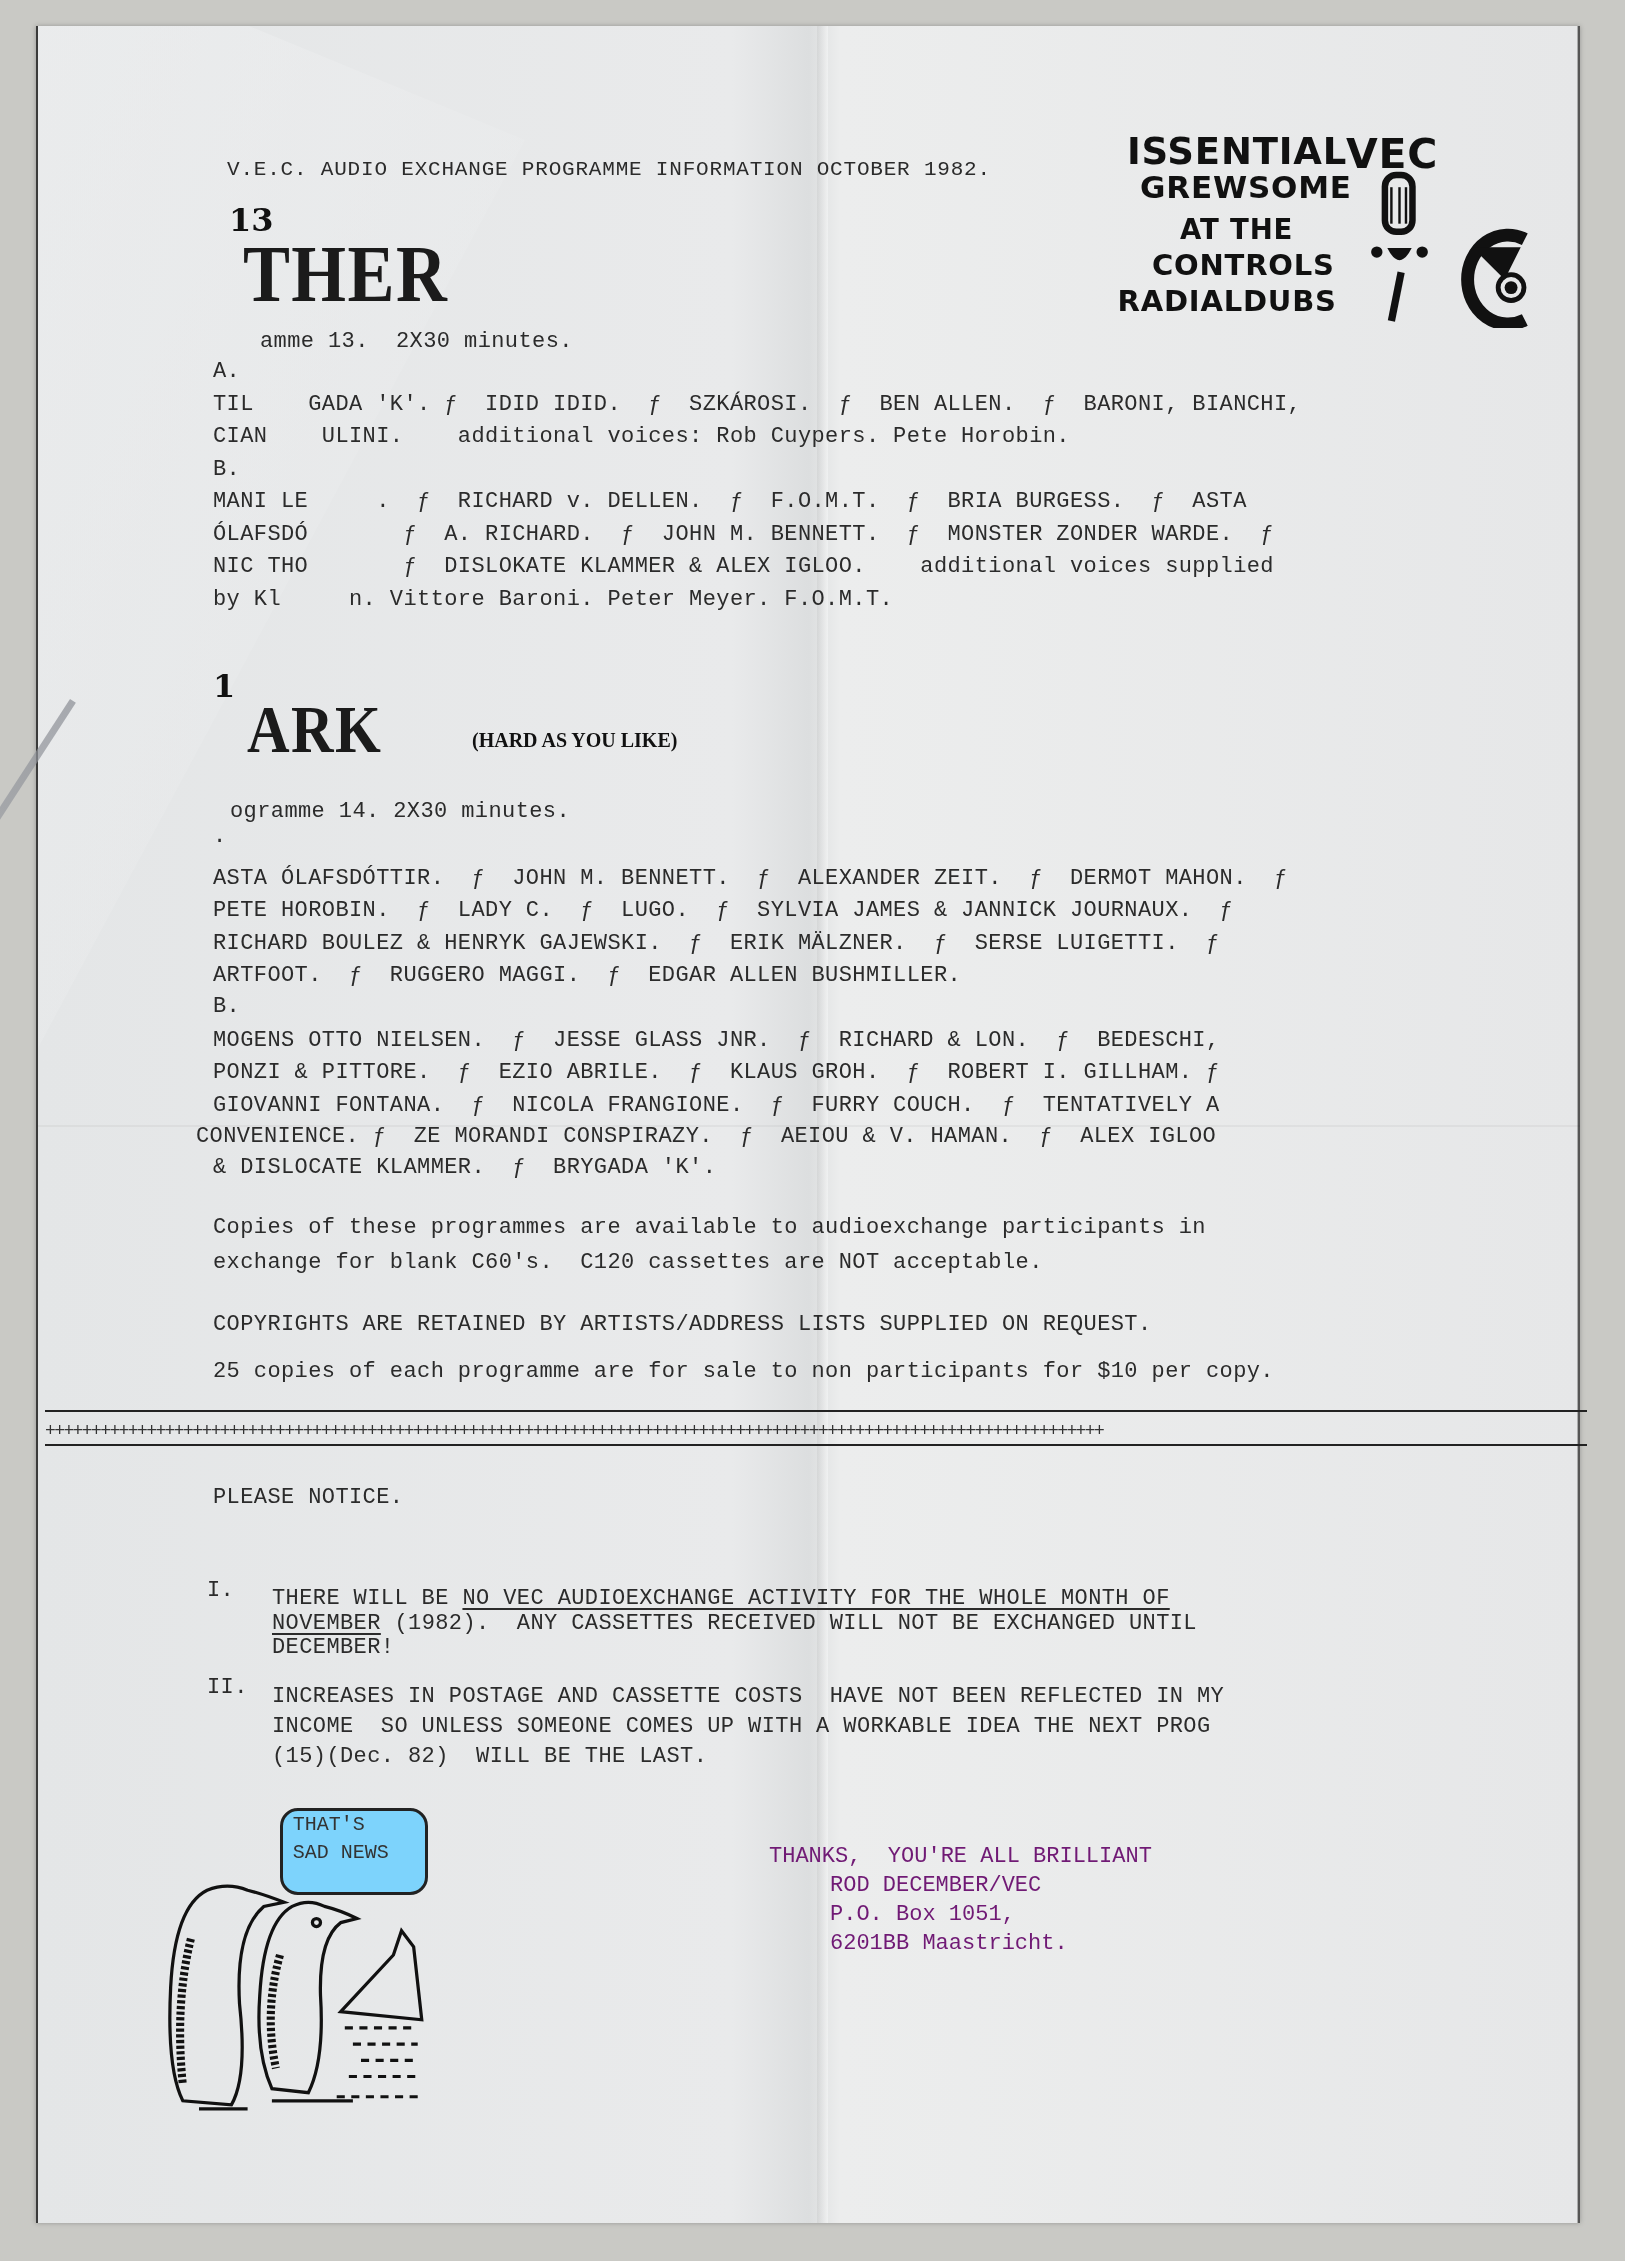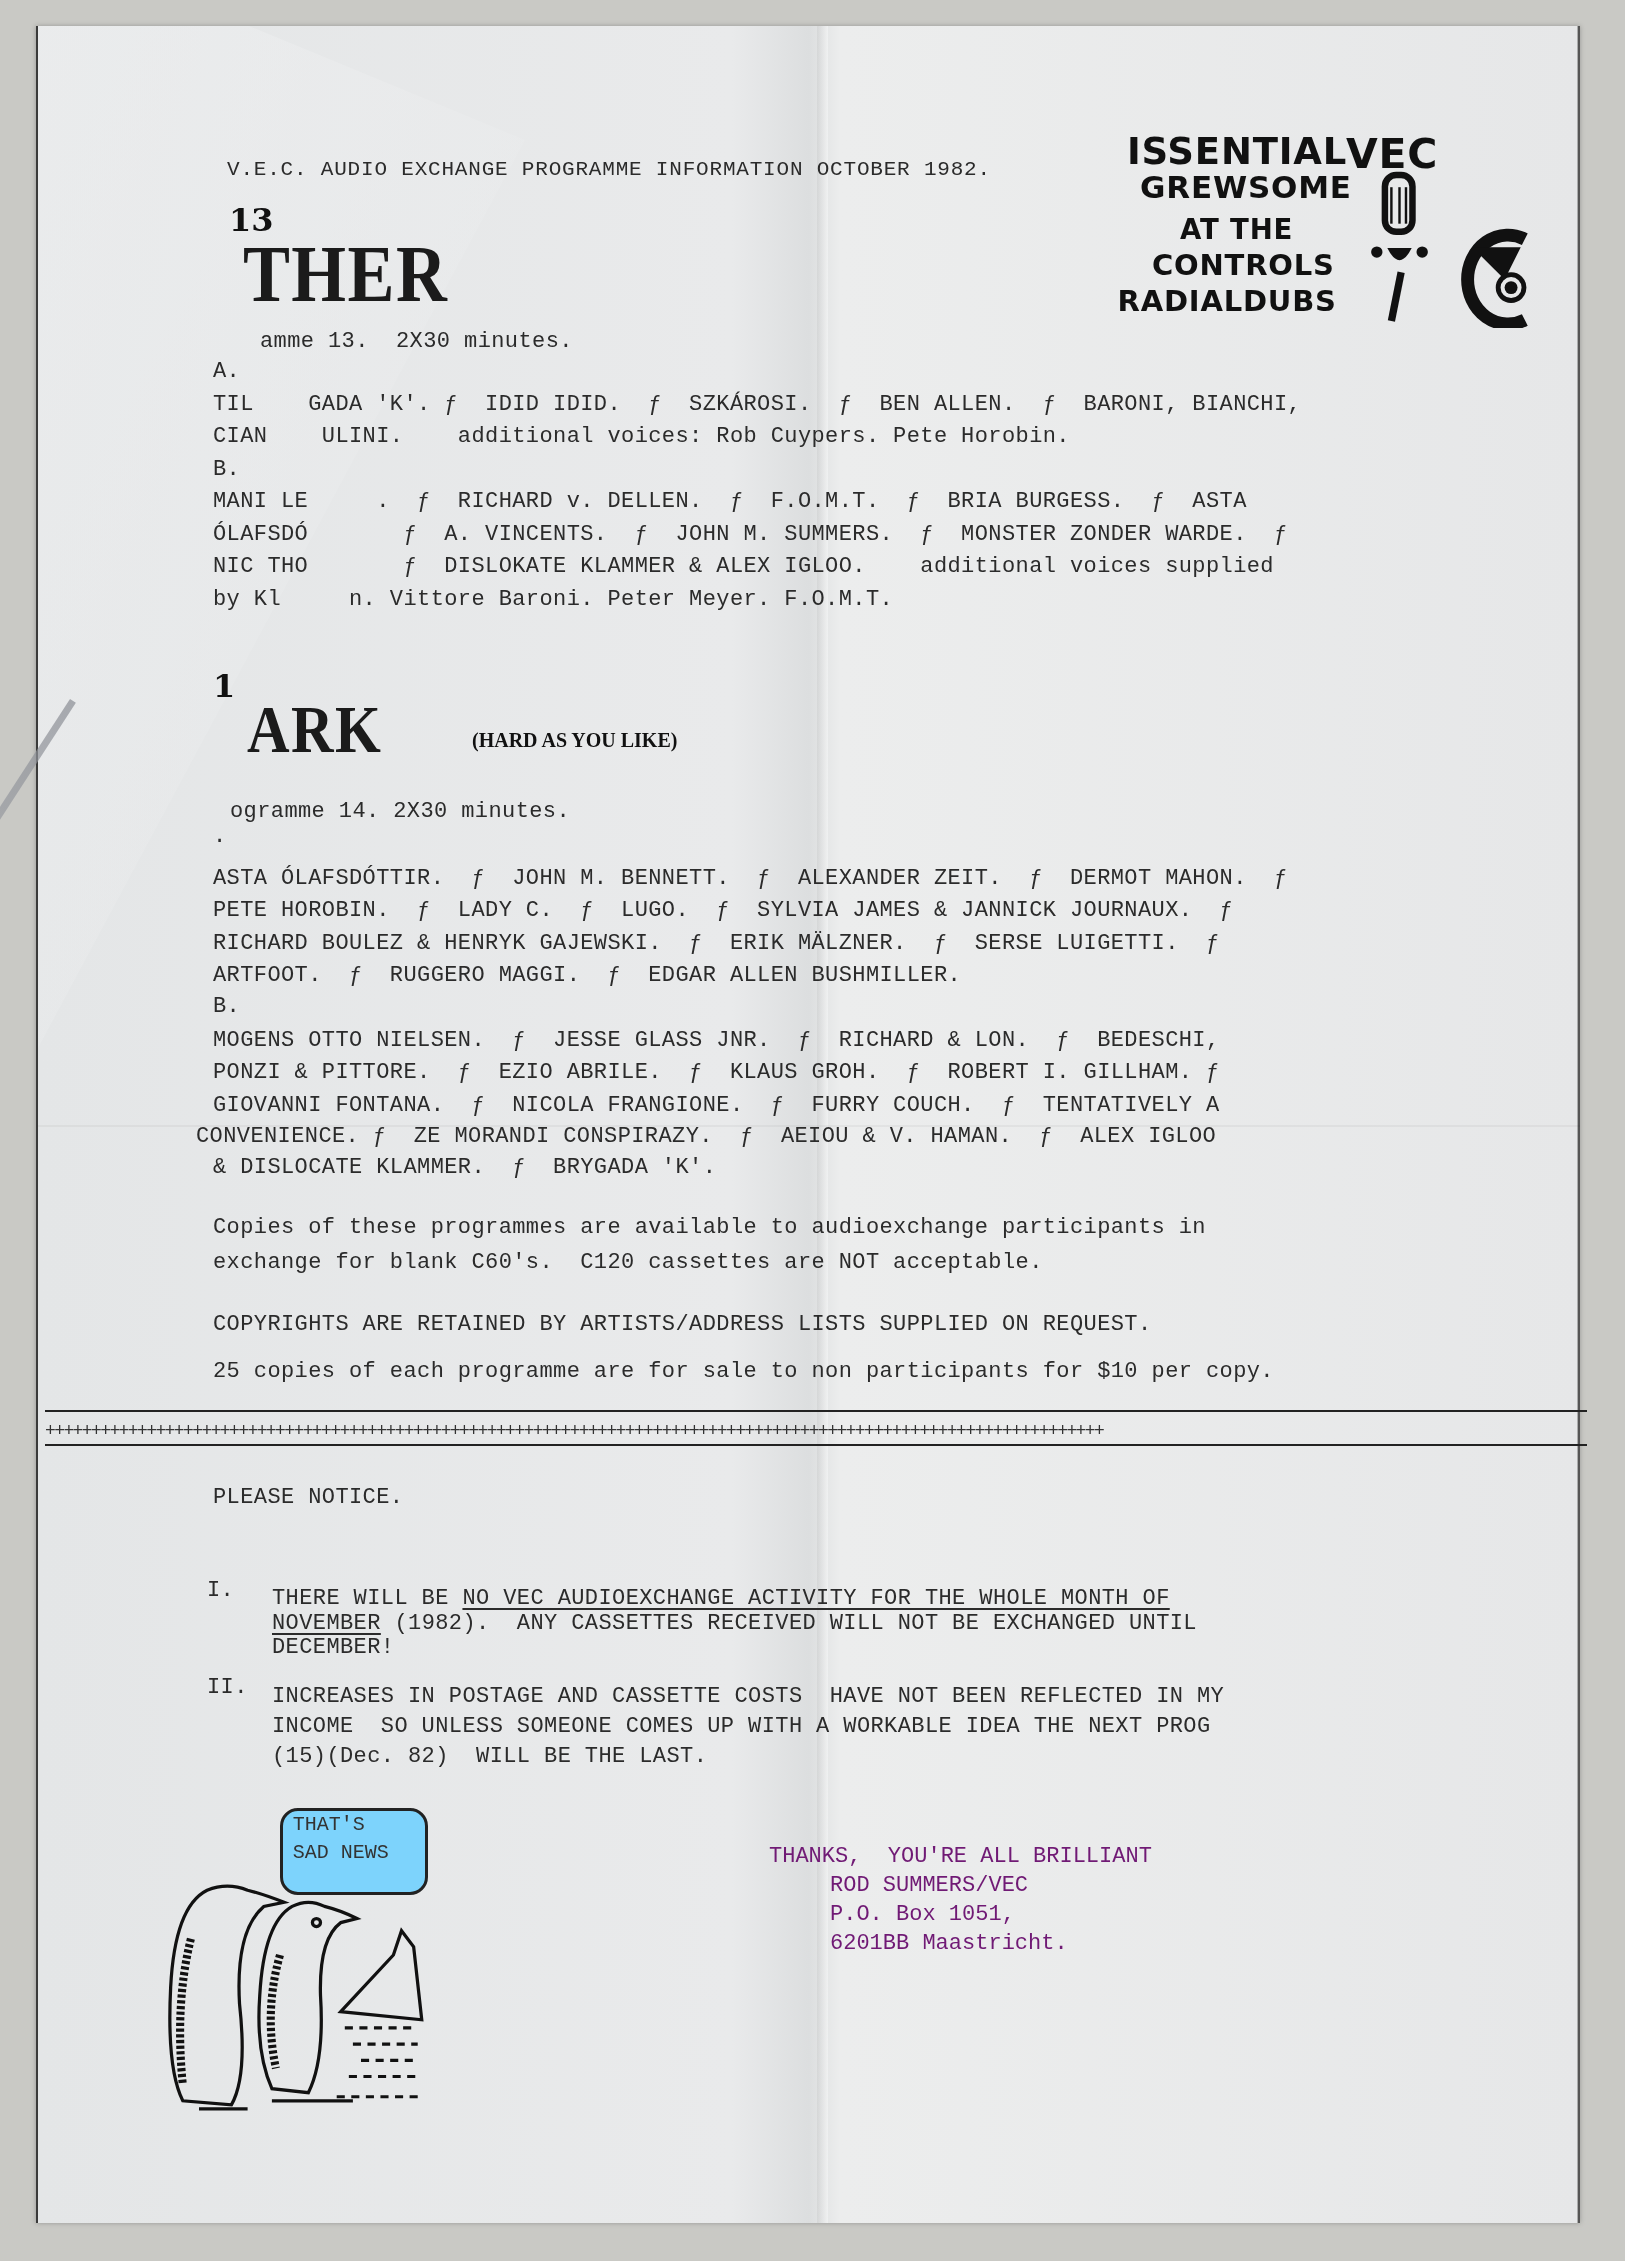--- a/index.html
+++ b/index.html
@@ -82,21 +82,21 @@
 </div>
 
 <div class="bignum" style="left:229px; top:201px;">13</div>
 <div class="bigtitle" style="left:243px; top:229px; font-size:80px;">THER</div>
 <div class="t" style="left:260px; top:329px;">amme 13.  2X30 minutes.</div>
 <div class="t" style="left:213px; top:359px;">A.</div>
 <div class="t" style="left:213px; top:392px;">TIL    GADA 'K'. ƒ  IDID IDID.  ƒ  SZKÁROSI.  ƒ  BEN ALLEN.  ƒ  BARONI, BIANCHI,</div>
 <div class="t" style="left:213px; top:424px;">CIAN    ULINI.    additional voices: Rob Cuypers. Pete Horobin.</div>
 <div class="t" style="left:213px; top:457px;">B.</div>
 <div class="t" style="left:213px; top:489px;">MANI LE     .  ƒ  RICHARD v. DELLEN.  ƒ  F.O.M.T.  ƒ  BRIA BURGESS.  ƒ  ASTA</div>
-<div class="t" style="left:213px; top:522px;">ÓLAFSDÓ       ƒ  A. VINCENTS.  ƒ  JOHN M. SUMMERS.  ƒ  MONSTER ZONDER WARDE.  ƒ</div>
+<div class="t" style="left:213px; top:522px;">ÓLAFSDÓ       ƒ  A. RICHARD.  ƒ  JOHN M. BENNETT.  ƒ  MONSTER ZONDER WARDE.  ƒ</div>
 <div class="t" style="left:213px; top:554px;">NIC THO       ƒ  DISLOKATE KLAMMER &amp; ALEX IGLOO.    additional voices supplied</div>
 <div class="t" style="left:213px; top:587px;">by Kl     n. Vittore Baroni. Peter Meyer. F.O.M.T.</div>
 
 <div class="bignum" style="left:213px; top:667px;">1</div>
 <div class="bigtitle" style="left:247px; top:691px; font-size:67px;">ARK</div>
 <div class="subtitle" style="left:472px; top:729px;">(HARD AS YOU LIKE)</div>
 <div class="t" style="left:230px; top:799px;">ogramme 14. 2X30 minutes.</div>
 <div class="t" style="left:213px; top:824px;">.</div>
 <div class="t" style="left:213px; top:866px;">ASTA ÓLAFSDÓTTIR.  ƒ  JOHN M. BENNETT.  ƒ  ALEXANDER ZEIT.  ƒ  DERMOT MAHON.  ƒ</div>
 <div class="t" style="left:213px; top:898px;">PETE HOROBIN.  ƒ  LADY C.  ƒ  LUGO.  ƒ  SYLVIA JAMES &amp; JANNICK JOURNAUX.  ƒ</div>
@@ -145,14 +145,14 @@
     <path d="M150 100 Q130 170 145 240" stroke-width="10" stroke-dasharray="4 3"></path>
     <circle cx="195" cy="60" r="5"></circle>
 
     <path d="M225 170 L290 100 L300 70 L315 90 L325 180 Z"></path>
 
     <path d="M230 190 L320 190 M240 210 L320 210 M250 230 L320 230 M235 250 L320 250 M220 275 L320 275" stroke-dasharray="10 8"></path>
     <path d="M140 280 L240 280"></path>
   </g>
 </svg>
 
-<div class="sig"><div>THANKS,  YOU'RE ALL BRILLIANT</div><div style="padding-left:61px">ROD SUMMERS/VEC</div><div style="padding-left:61px">P.O. Box 1051,</div><div style="padding-left:61px">6201BB Maastricht.</div></div>
+<div class="sig"><div>THANKS,  YOU'RE ALL BRILLIANT</div><div style="padding-left:61px">ROD DECEMBER/VEC</div><div style="padding-left:61px">P.O. Box 1051,</div><div style="padding-left:61px">6201BB Maastricht.</div></div>
 
 
 </body></html>

